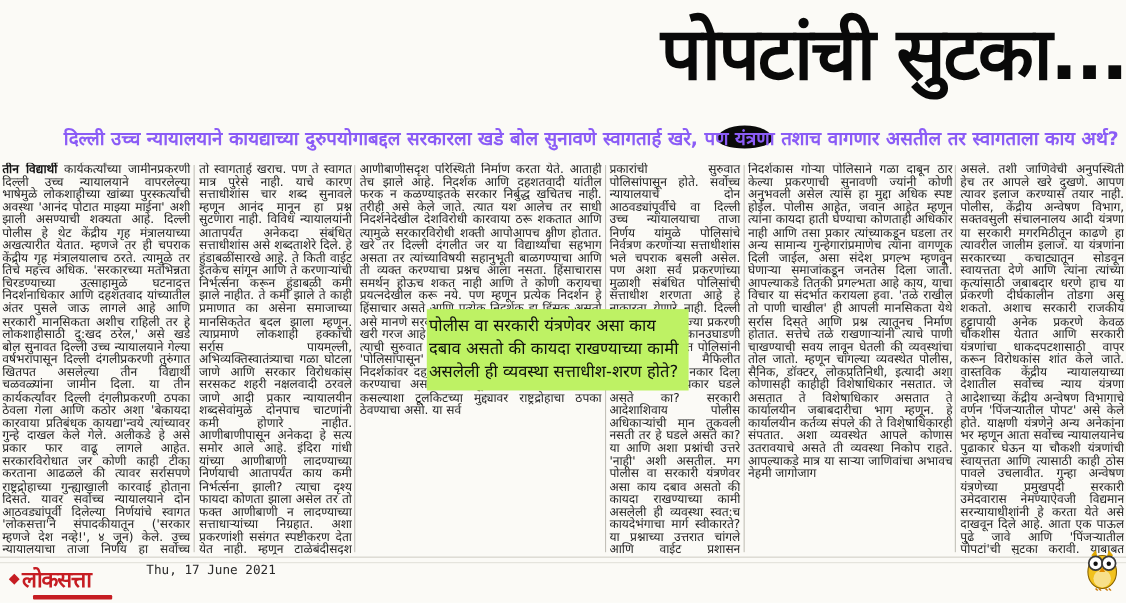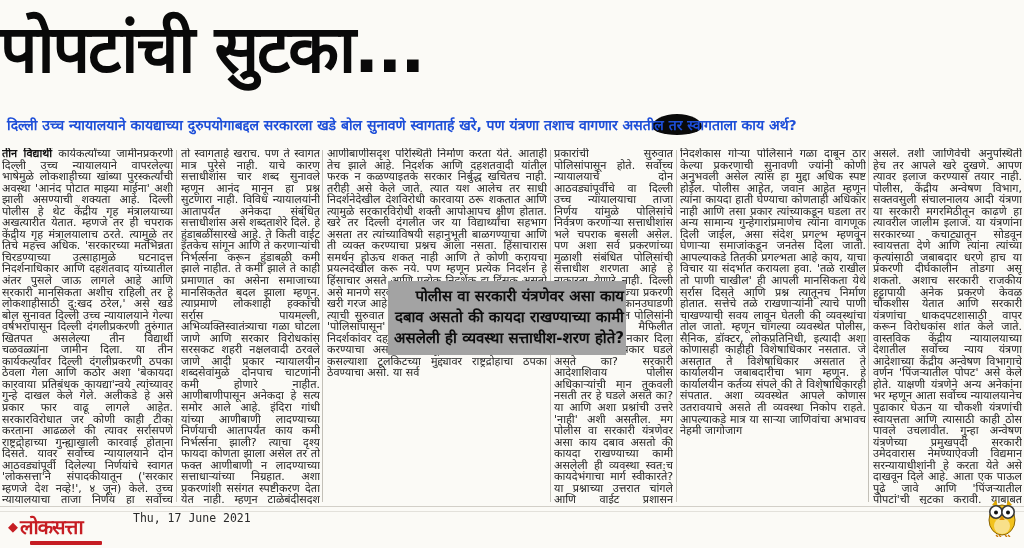--- a/index.html
+++ b/index.html
@@ -3,53 +3,53 @@
 <meta charset="utf-8">
 <style>
   html,body{margin:0;padding:0;}
   .page{
     position:relative; width:1024px; height:548px;
     background:#fbfaf6; overflow:hidden;
     font-family:"DejaVu Sans", sans-serif; color:#1c1c1c;
   }
   .headline{
     position:absolute; top:2px; left:0; width:100%;
-    text-align:left; font-size:66px; font-weight:900; color:#090909;
+    text-align:right; font-size:66px; font-weight:900; color:#090909;
     letter-spacing:-2px; line-height:1.45; margin:0;
   }
   .ink-blob{
     position:absolute; left:652px; top:114px; width:50px; height:21px;
     background:#0a0a0a; border-radius:50% 50% 50% 50%/60% 60% 40% 40%;
   }
   .subheadline{
     position:absolute; top:116px; left:7px; width:1010px;
-    text-align:left; font-size:14px; font-weight:bold; color:#1d4ed8;
+    text-align:right; font-size:17px; font-weight:bold; color:#8b5cf6;
     margin:0; line-height:1.35;
   }
   .col{
     position:absolute; top:148px; height:356px; overflow:hidden;
     text-align:justify; font-size:11px; line-height:11.55px; color:#232323;
   }
   .col p{margin:0;}
   .c1{left:2px;   width:171px;}
   .c2{left:181px; width:139px;}
   .c3{left:327px; width:220px;}
   .c4{left:554px; width:119px;}
   .c5{left:680px; width:186px;}
   .c6{left:873px; width:149px;}
   .divider{
     position:absolute; top:150px; height:352px; width:1px; background:#c3c0b8;
   }
   .d1{left:176px;} .d2{left:322px;} .d3{left:550px;} .d4{left:676px;} .d5{left:868px;}
   .lead-in{font-weight:bold; color:#111;}
   .pullquote{
     position:absolute; left:388px; top:281px; width:234px;
-    background:#a3a3a3; padding:5px 2px 6px 2px;
-    font-size:15px; line-height:21px; font-weight:bold; color:#0d0d0d;
-    text-align:right; z-index:2;
+    background:#bef264; padding:5px 2px 6px 2px;
+    font-size:15px; line-height:21px; font-weight:normal; color:#0d0d0d;
+    text-align:left; z-index:2;
   }
   .footer-rule{position:absolute; left:0; width:1024px; height:1px; background:#d2cfc8;}
   .fr1{top:506px;} .fr2{top:511px; background:#e3e1db;}
   .logo{
     position:absolute; left:8px; top:514px; display:flex; align-items:flex-start; gap:2px;
   }
   .logo-mark{color:#c61d23; font-size:13px; line-height:26px;}
   .logo-word{color:#c61d23; font-size:20px; font-weight:900; line-height:26px; letter-spacing:-1px;}
   .logo-bar{position:absolute; left:30px; top:541px; width:72px; height:4px; background:#c61d23; border-radius:1px;}
   .meta{

